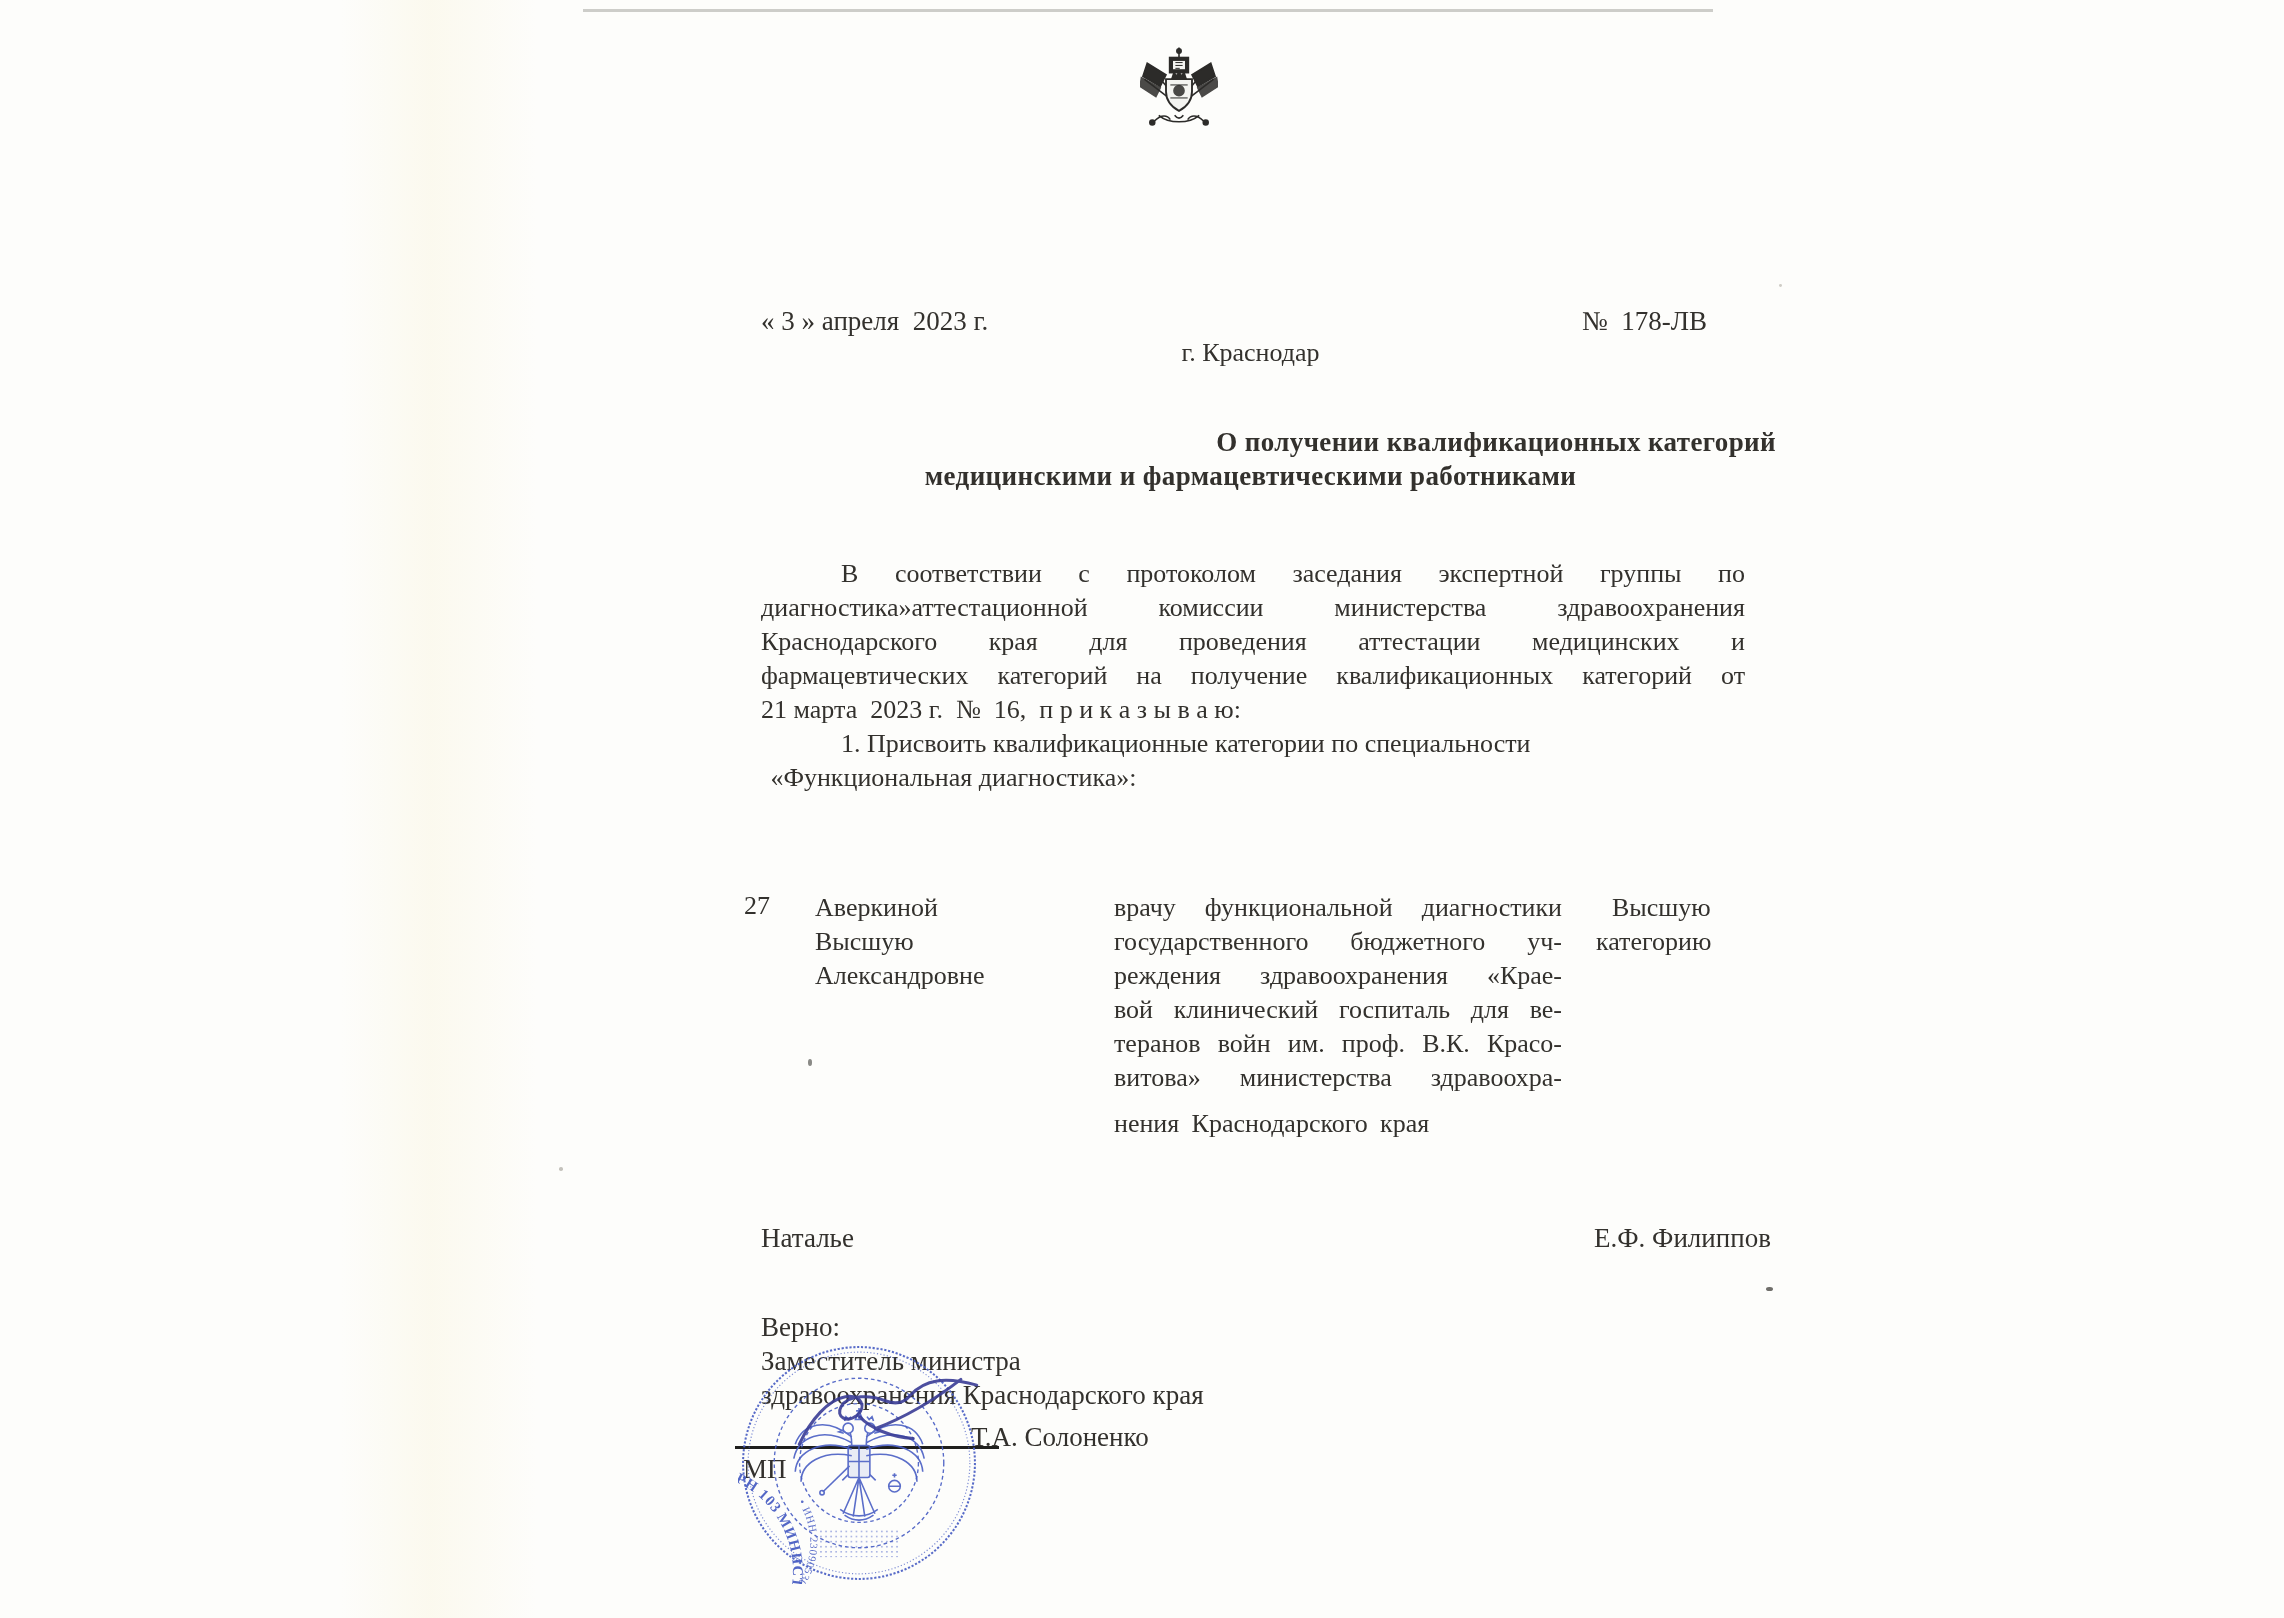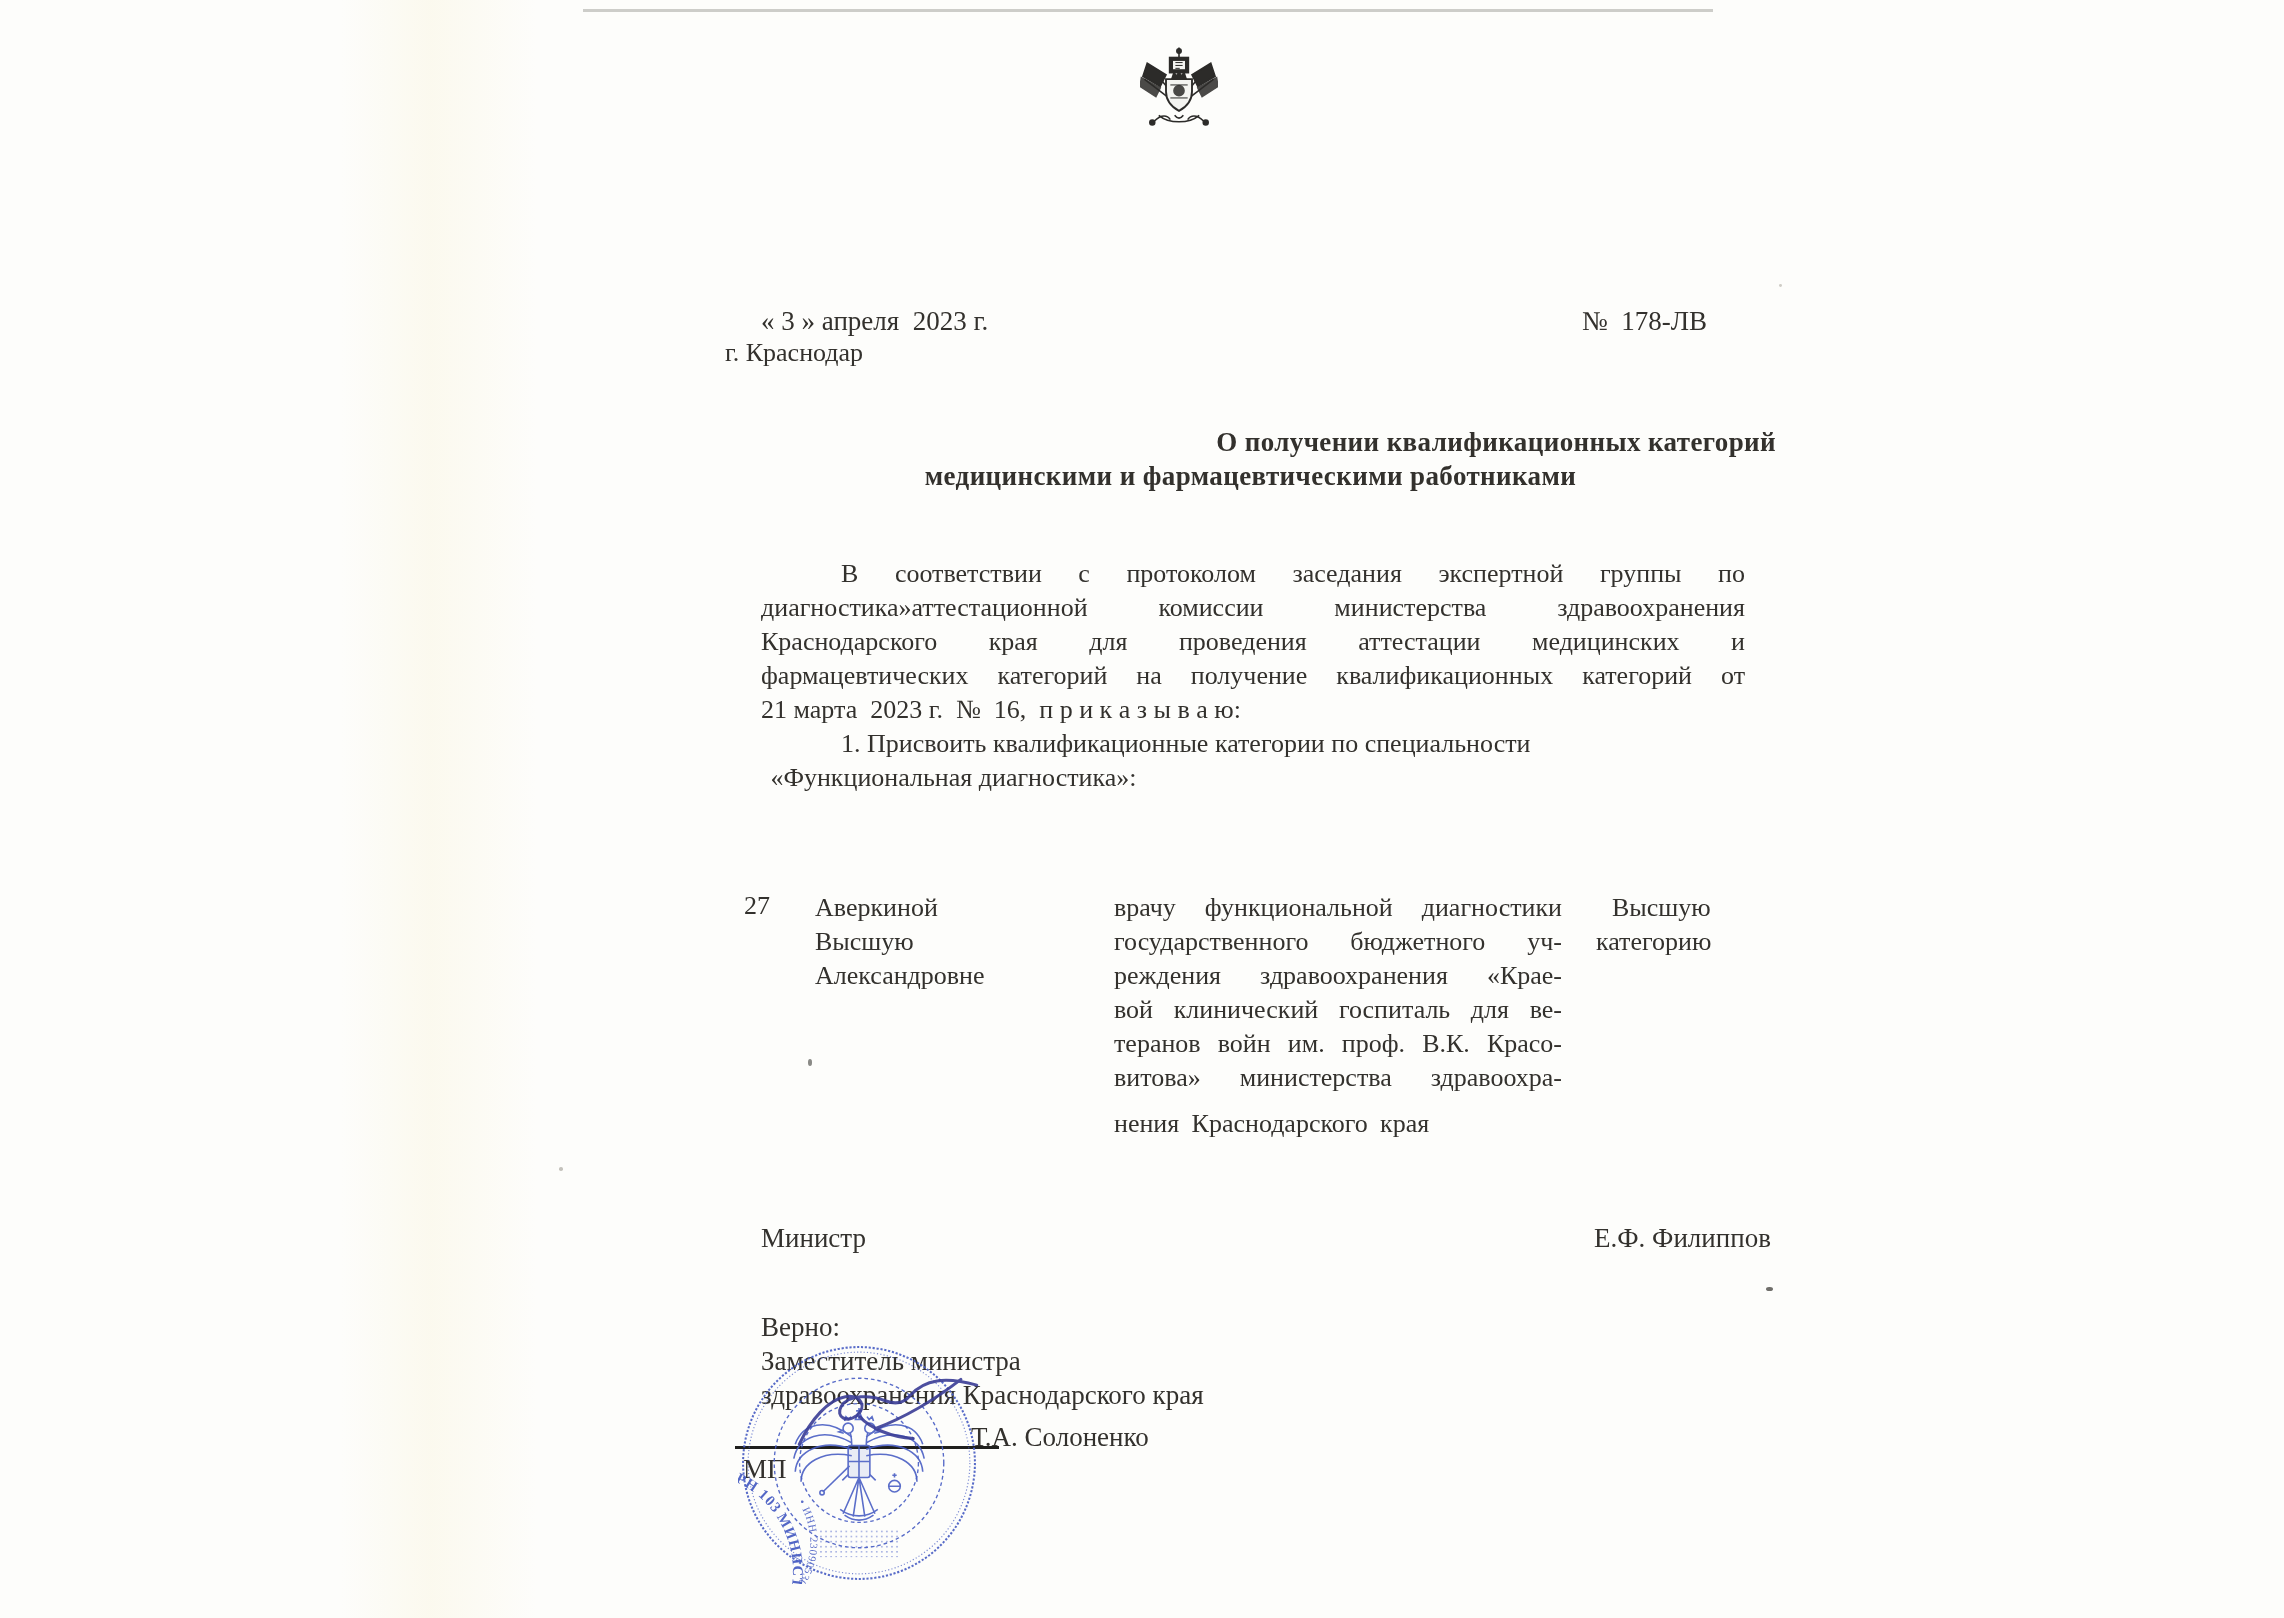--- a/index.html
+++ b/index.html
@@ -17,21 +17,21 @@
     background:linear-gradient(90deg, rgba(250,246,228,0) 0%, rgba(250,246,228,.55) 45%, rgba(250,246,228,0) 100%); }
 
   .emblem { left:1140px; top:45px; width:78px; height:90px; }
 
   .ministry { left:725px; top:191px; width:1051px; font-size:32px; font-weight:bold;
     letter-spacing:1.1px; word-spacing:8.7px; text-align:center; }
   .doctype { left:725px; top:247px; width:1051px; font-size:29px; font-weight:bold;
     text-align:center; white-space:pre; }
   .dateline { left:761px; top:306px; font-size:27px; white-space:pre; }
   .docnum  { left:1582px; top:306px; font-size:27px; white-space:pre; }
-  .city    { left:725px; top:338px; width:1051px; font-size:26px; }
+  .city    { left:725px; top:338px; width:1051px; font-size:26px; text-align:center; }
 
   .subject1 { left:725px; top:427px; width:1051px; font-size:27px; font-weight:bold; text-align:right; letter-spacing:0.4px; }
   .subject2 { left:725px; top:461px; width:1051px; font-size:27px; font-weight:bold; text-align:center; letter-spacing:0.4px; }
 
   .body-block { left:761px; top:557px; width:984px; font-size:26px; }
   .bl { line-height:34px; }
   .just { text-align:justify; text-align-last:justify; text-justify:inter-word; }
   .ind  { padding-left:80px; }
   .ind-s{ padding-left:9.4px; }
 
@@ -133,21 +133,21 @@
     <div class="just">теранов войн им. проф. В.К. Красо-</div>
     <div class="just">витова» министерства здравоохра-</div>
     <div class="last">нения Краснодарского края</div>
   </div>
 
   <div class="abs cat-col">
     <div class="first">Высшую</div>
     <div>категорию</div>
   </div>
 
-  <div class="abs minister-label">Министр</div>
+  <div class="abs minister-label">Наталье</div>
   <div class="abs minister-name">Е.Ф. Филиппов</div>
 
   <div class="abs verno">Верно:</div>
   <div class="abs dep1">Заместитель министра</div>
   <div class="abs dep2">здравоохранения Краснодарского края</div>
   <div class="abs dep-name">Т.А. Солоненко</div>
   <div class="abs sig-line"></div>
   <div class="abs mp">МП</div>
 
   <svg class="abs seal" viewBox="-167 -167 334 334">

